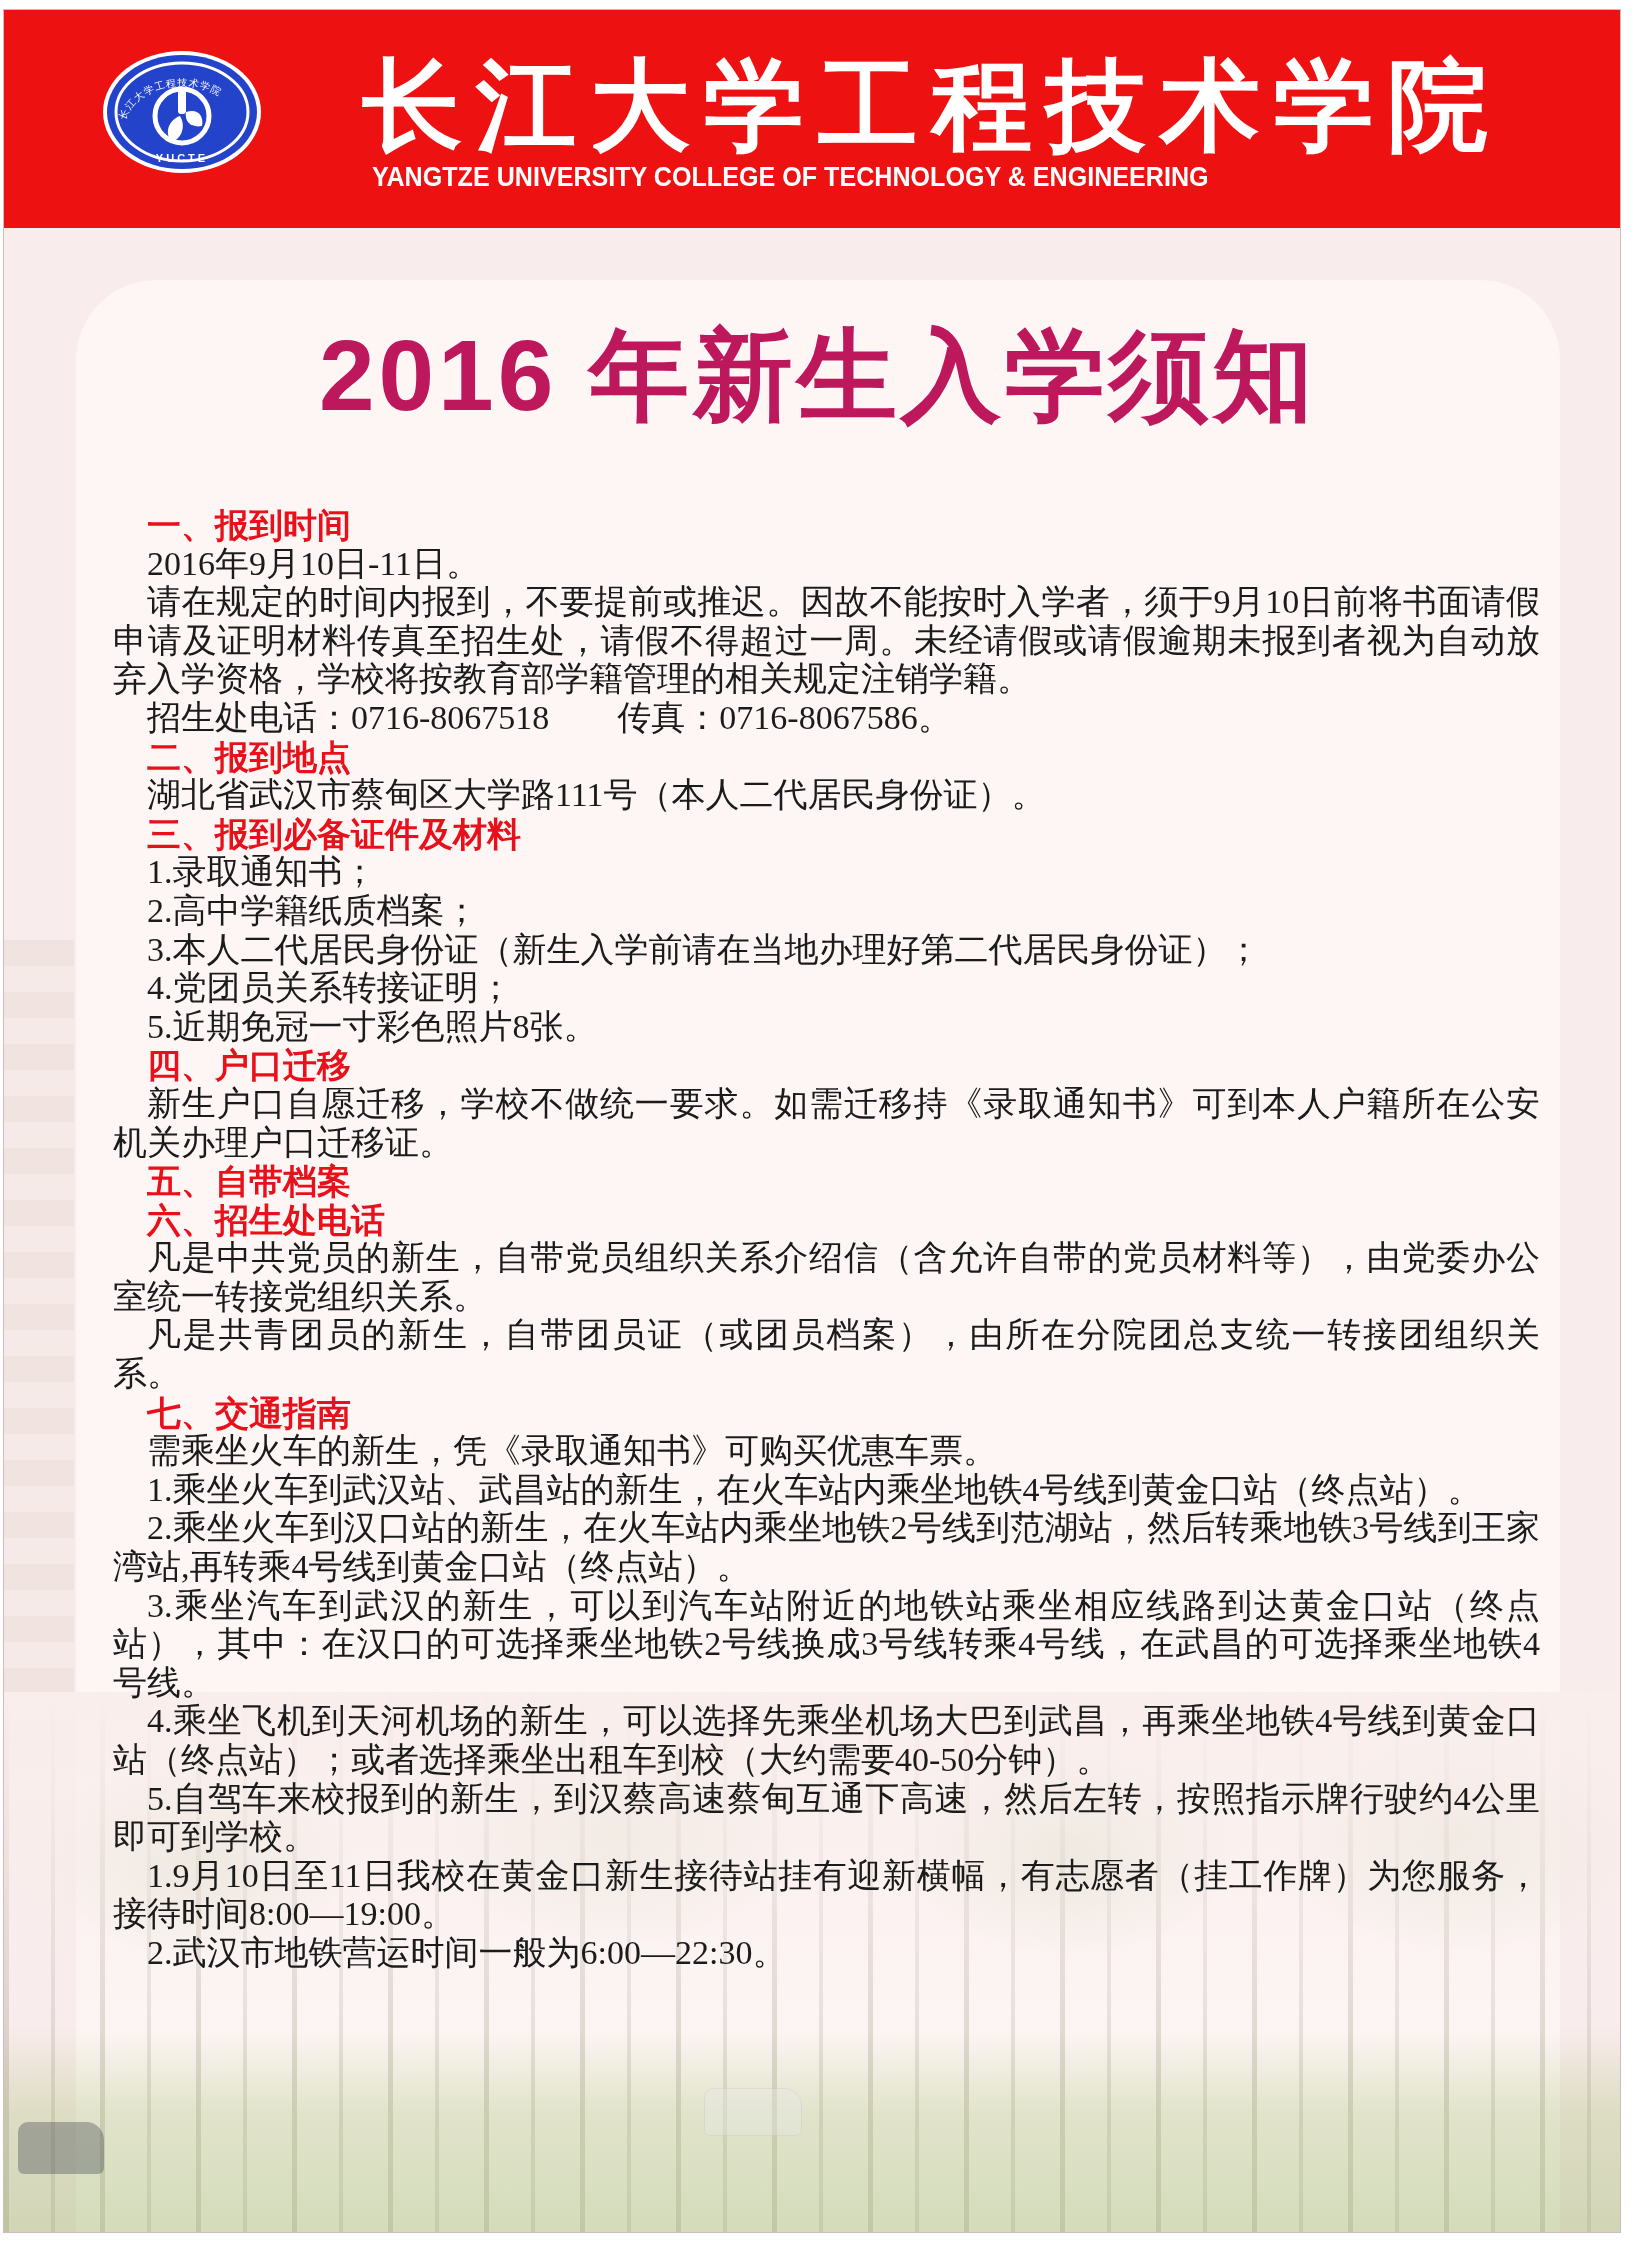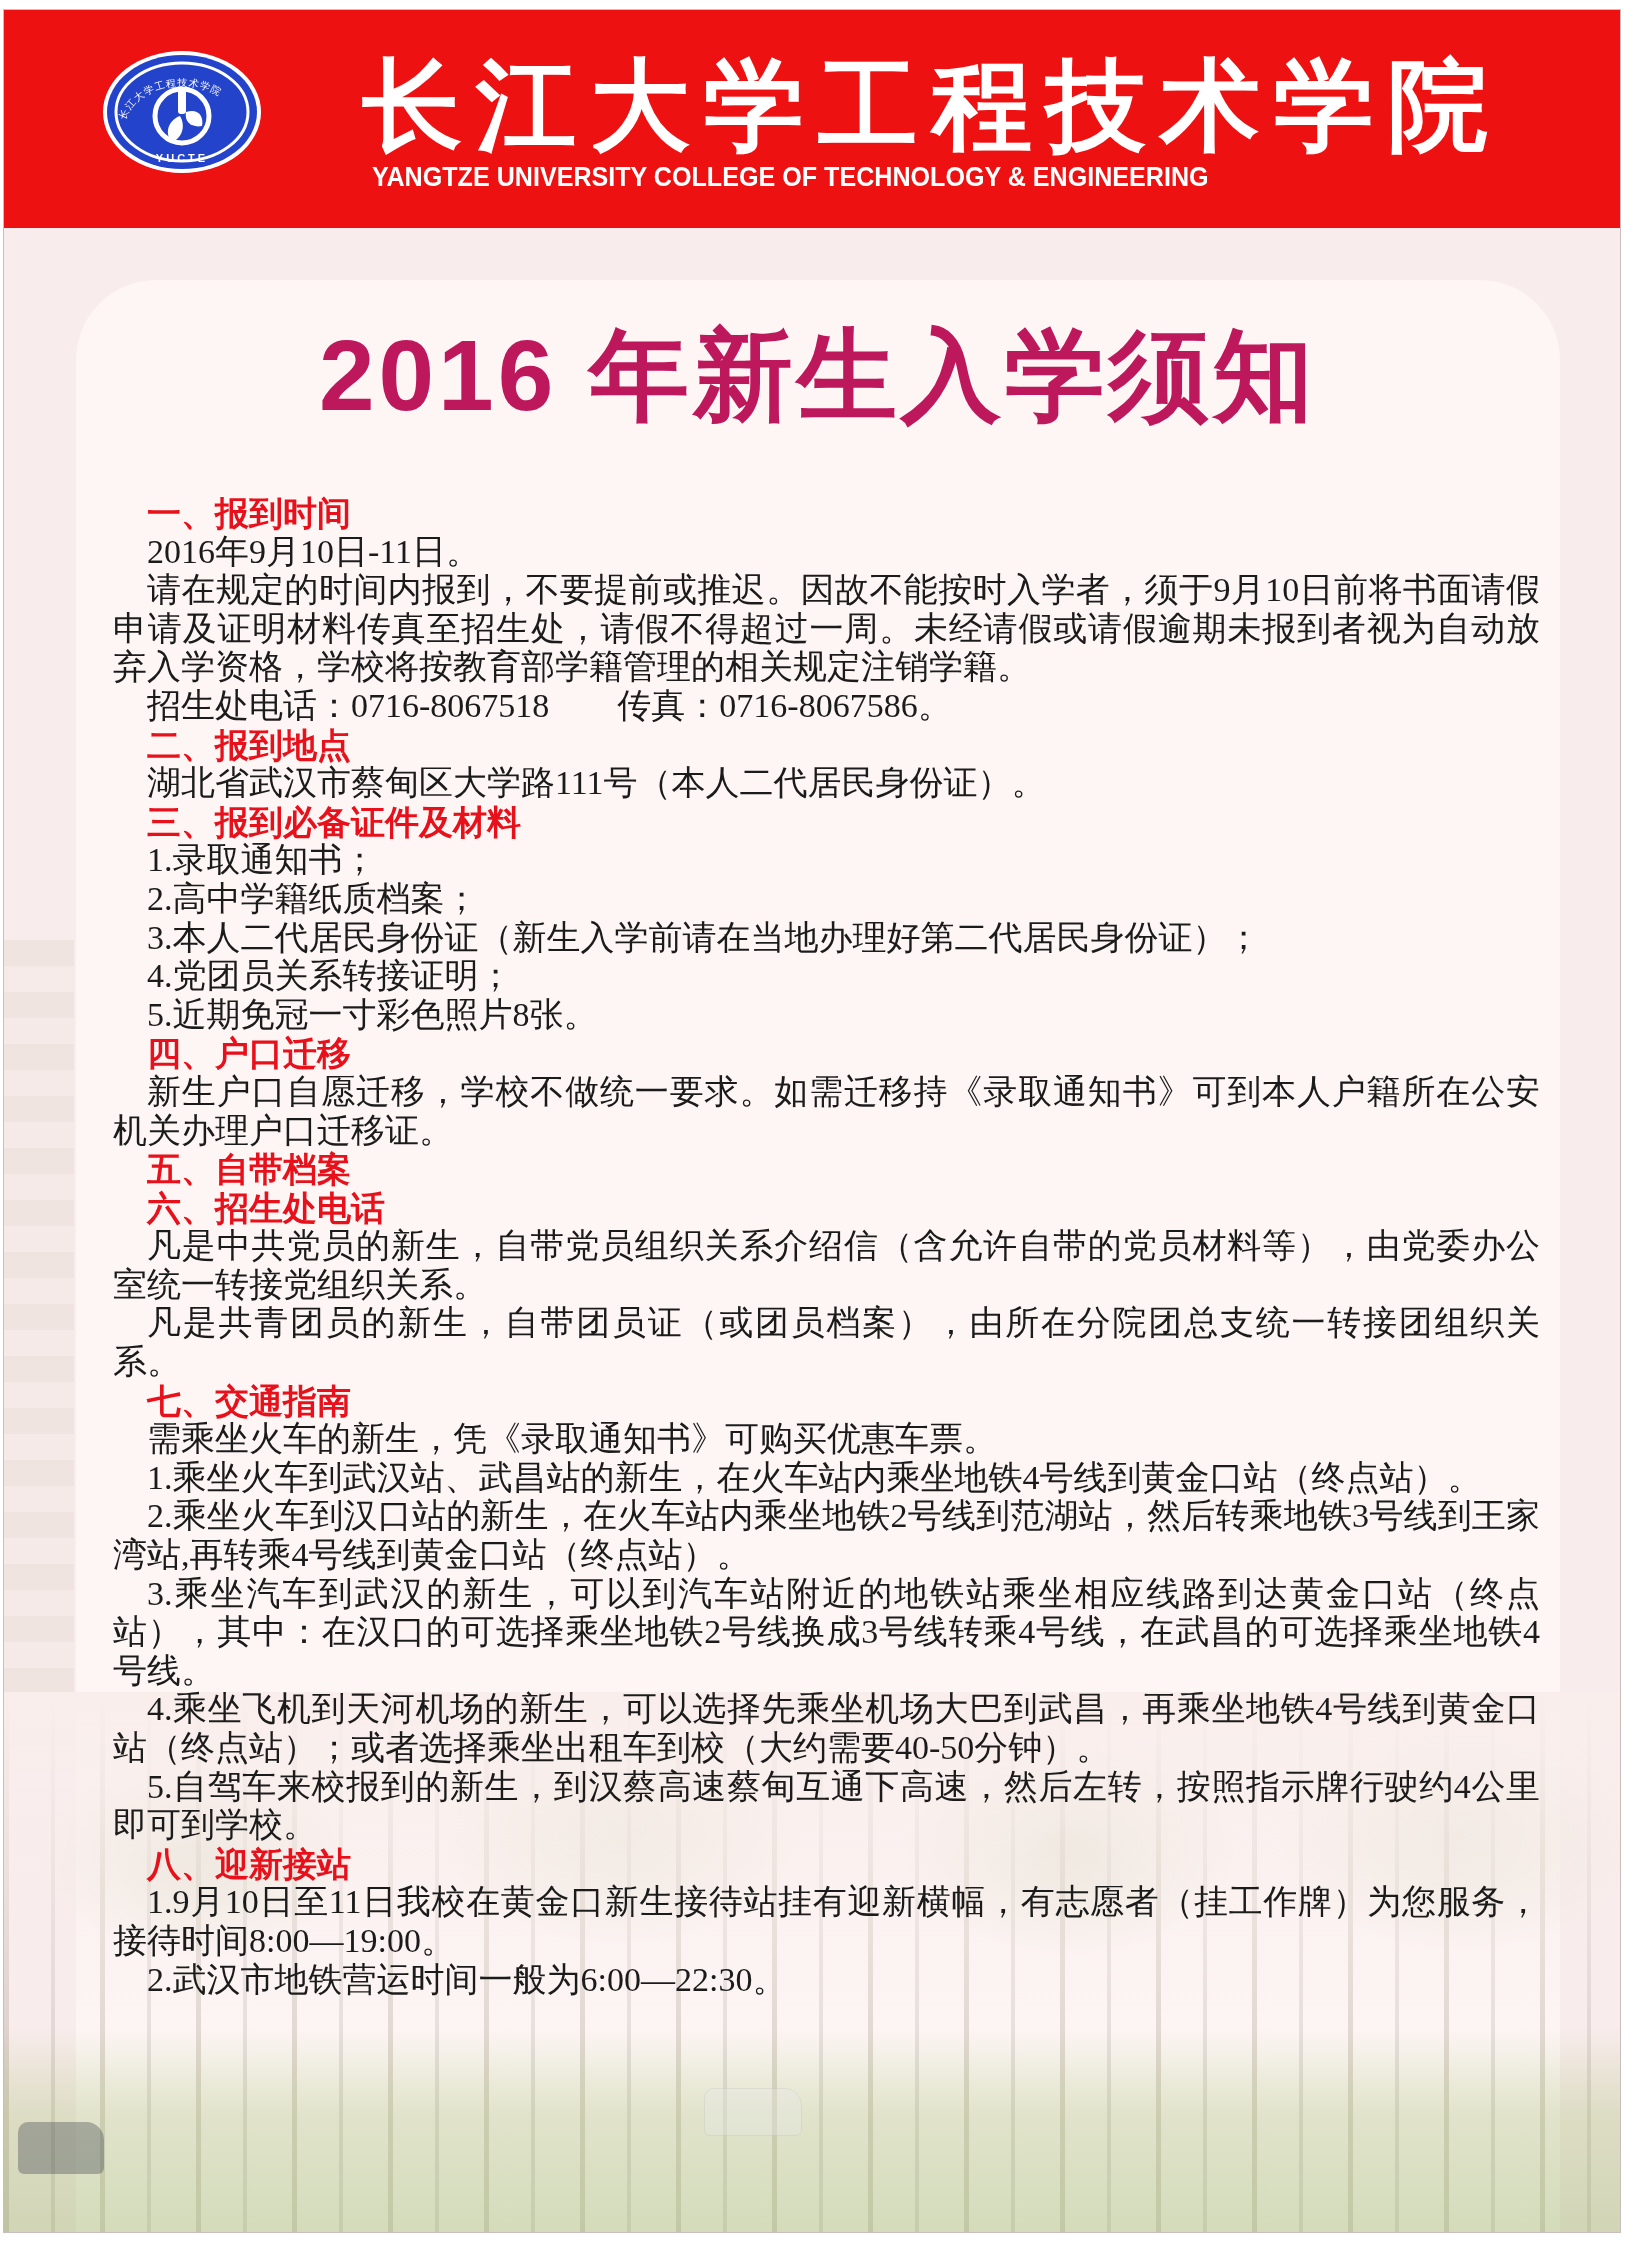--- a/index.html
+++ b/index.html
@@ -78,21 +78,21 @@
   }
   
   .doc-title{
     position:absolute;left:72px;top:300px;width:1484px;z-index:3;
     text-align:center;
     font-size:100px;font-weight:bold;color:#be185d;
     letter-spacing:4px;
     font-family:"Liberation Sans","DejaVu Sans",sans-serif;
   }
   .doc-body{
-    position:absolute;left:109px;top:484px;width:1427px;z-index:3;
+    position:absolute;left:109px;top:496px;width:1427px;z-index:3;
     font-size:34px;line-height:38.6px;color:#1b1b1b;
     text-align:justify;
   }
   .doc-body p{margin:0;text-indent:1em;}
   .sec-heading{
     color:#e8101a;font-weight:bold;
     font-family:"Liberation Sans","DejaVu Sans",sans-serif;
     text-align:left;
   }
 </style>
@@ -151,18 +151,17 @@
       <p class="sec-heading">六、招生处电话</p>
       <p>凡是中共党员的新生，自带党员组织关系介绍信（含允许自带的党员材料等），由党委办公室统一转接党组织关系。</p>
       <p>凡是共青团员的新生，自带团员证（或团员档案），由所在分院团总支统一转接团组织关系。</p>
       <p class="sec-heading">七、交通指南</p>
       <p>需乘坐火车的新生，凭《录取通知书》可购买优惠车票。</p>
       <p>1.乘坐火车到武汉站、武昌站的新生，在火车站内乘坐地铁4号线到黄金口站（终点站）。</p>
       <p>2.乘坐火车到汉口站的新生，在火车站内乘坐地铁2号线到范湖站，然后转乘地铁3号线到王家湾站,再转乘4号线到黄金口站（终点站）。</p>
       <p>3.乘坐汽车到武汉的新生，可以到汽车站附近的地铁站乘坐相应线路到达黄金口站（终点站），其中：在汉口的可选择乘坐地铁2号线换成3号线转乘4号线，在武昌的可选择乘坐地铁4号线。</p>
       <p>4.乘坐飞机到天河机场的新生，可以选择先乘坐机场大巴到武昌，再乘坐地铁4号线到黄金口站（终点站）；或者选择乘坐出租车到校（大约需要40-50分钟）。</p>
       <p>5.自驾车来校报到的新生，到汉蔡高速蔡甸互通下高速，然后左转，按照指示牌行驶约4公里即可到学校。</p>
-      <p class="sec-heading">八、迎新接站</p>
       <p>1.9月10日至11日我校在黄金口新生接待站挂有迎新横幅，有志愿者（挂工作牌）为您服务，接待时间8:00—19:00。</p>
       <p>2.武汉市地铁营运时间一般为6:00—22:30。</p>
     </div>
 
 </div>
 
 </body></html>

